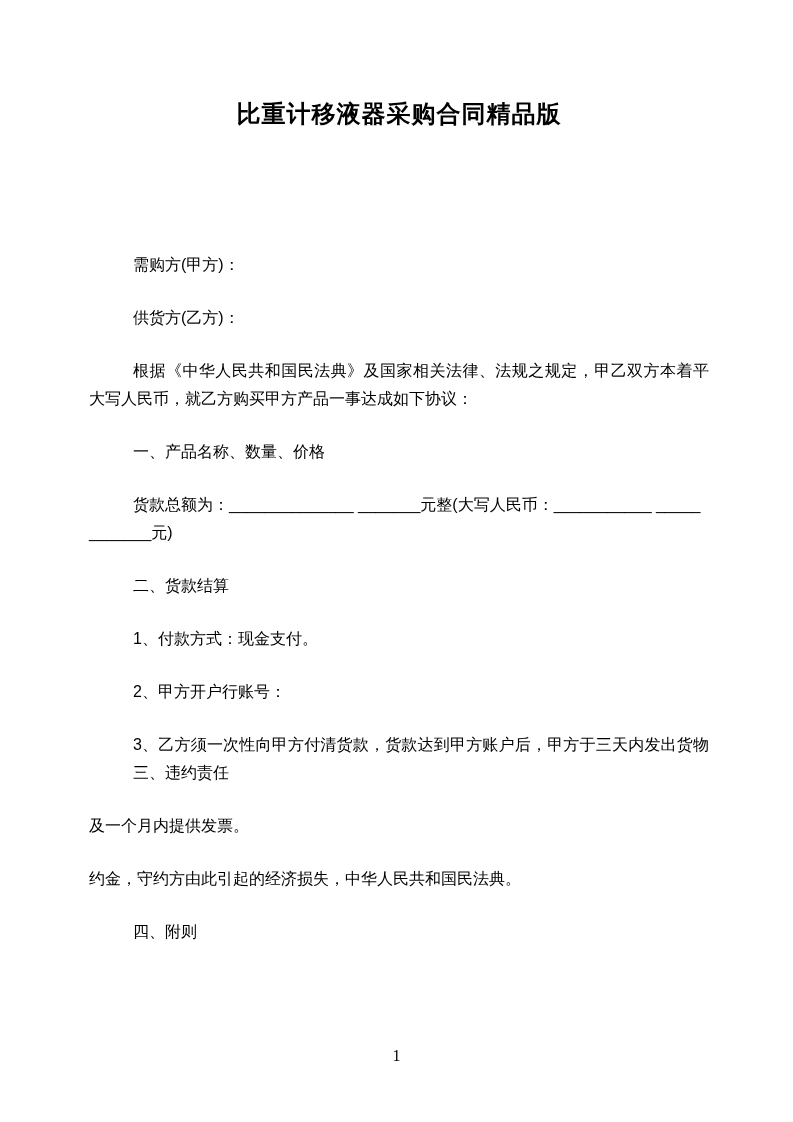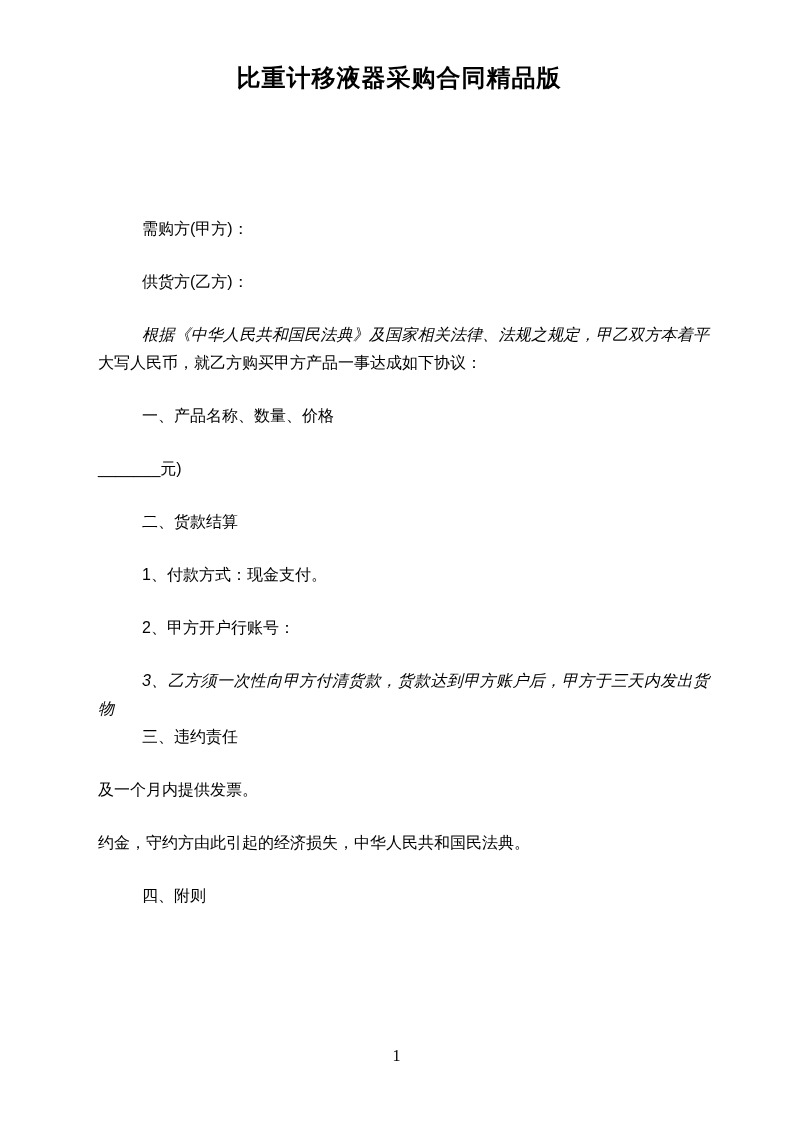--- a/index.html
+++ b/index.html
@@ -2,43 +2,43 @@
 <html><head>
 <meta charset="utf-8">
 <style>
   html, body { margin: 0; padding: 0; background: #ffffff; }
   .page {
     position: relative;
     width: 793px;
     height: 1122px;
     background: #ffffff;
     box-sizing: border-box;
-    padding: 60px 84px 0 89px;
+    padding: 96px 84px 0 89px;
     font-family: "Liberation Sans", sans-serif;
     color: #000000;
     overflow: hidden;
   }
   .doc-title {
     margin: 0 0 119px 0;
     font-size: 24px;
     line-height: 36px;
     font-weight: 700;
     text-align: center;
     letter-spacing: 1px;
   }
   p.line {
-    margin: 0 0 25px 9px;
+    margin: 0 0 25px 0;
     font-size: 16px;
     line-height: 28px;
     white-space: pre-wrap;
     word-break: break-all;
   }
   p.line.joined { margin-bottom: 0; }          
   p.line.indent { text-indent: 44px; }          
-  p.line.fill { text-align: justify; text-align-last: justify; font-style: italic; } 
+  p.line.fill { text-align: justify; text-align-last: justify; } 
   .page-footer {
     position: absolute;
     top: 1046px;
     left: 0;
     width: 793px;
     text-align: center;
     font-family: "Liberation Serif", serif;
     font-size: 16px;
     line-height: 20px;
     color: #000000;
@@ -52,20 +52,21 @@
   <h1 class="doc-title">比重计移液器采购合同精品版</h1>
 
   <p class="line indent">需购方(甲方)：</p>
   <p class="line indent">供货方(乙方)：</p>
 
   <p class="line indent fill joined">根据《中华人民共和国民法典》及国家相关法律、法规之规定，甲乙双方本着平</p>
   <p class="line">大写人民币，就乙方购买甲方产品一事达成如下协议：</p>
 
   <p class="line indent">一、产品名称、数量、价格</p>
 
+  <p class="line indent joined">货款总额为：______________ _______元整(大写人民币：___________ _____</p>
   <p class="line">_______元)</p>
 
   <p class="line indent">二、货款结算</p>
   <p class="line indent">1、付款方式：现金支付。</p>
   <p class="line indent">2、甲方开户行账号：</p>
 
   <p class="line indent fill joined">3、乙方须一次性向甲方付清货款，货款达到甲方账户后，甲方于三天内发出货物</p>
   <p class="line indent">三、违约责任</p>
 
   <p class="line">及一个月内提供发票。</p>

